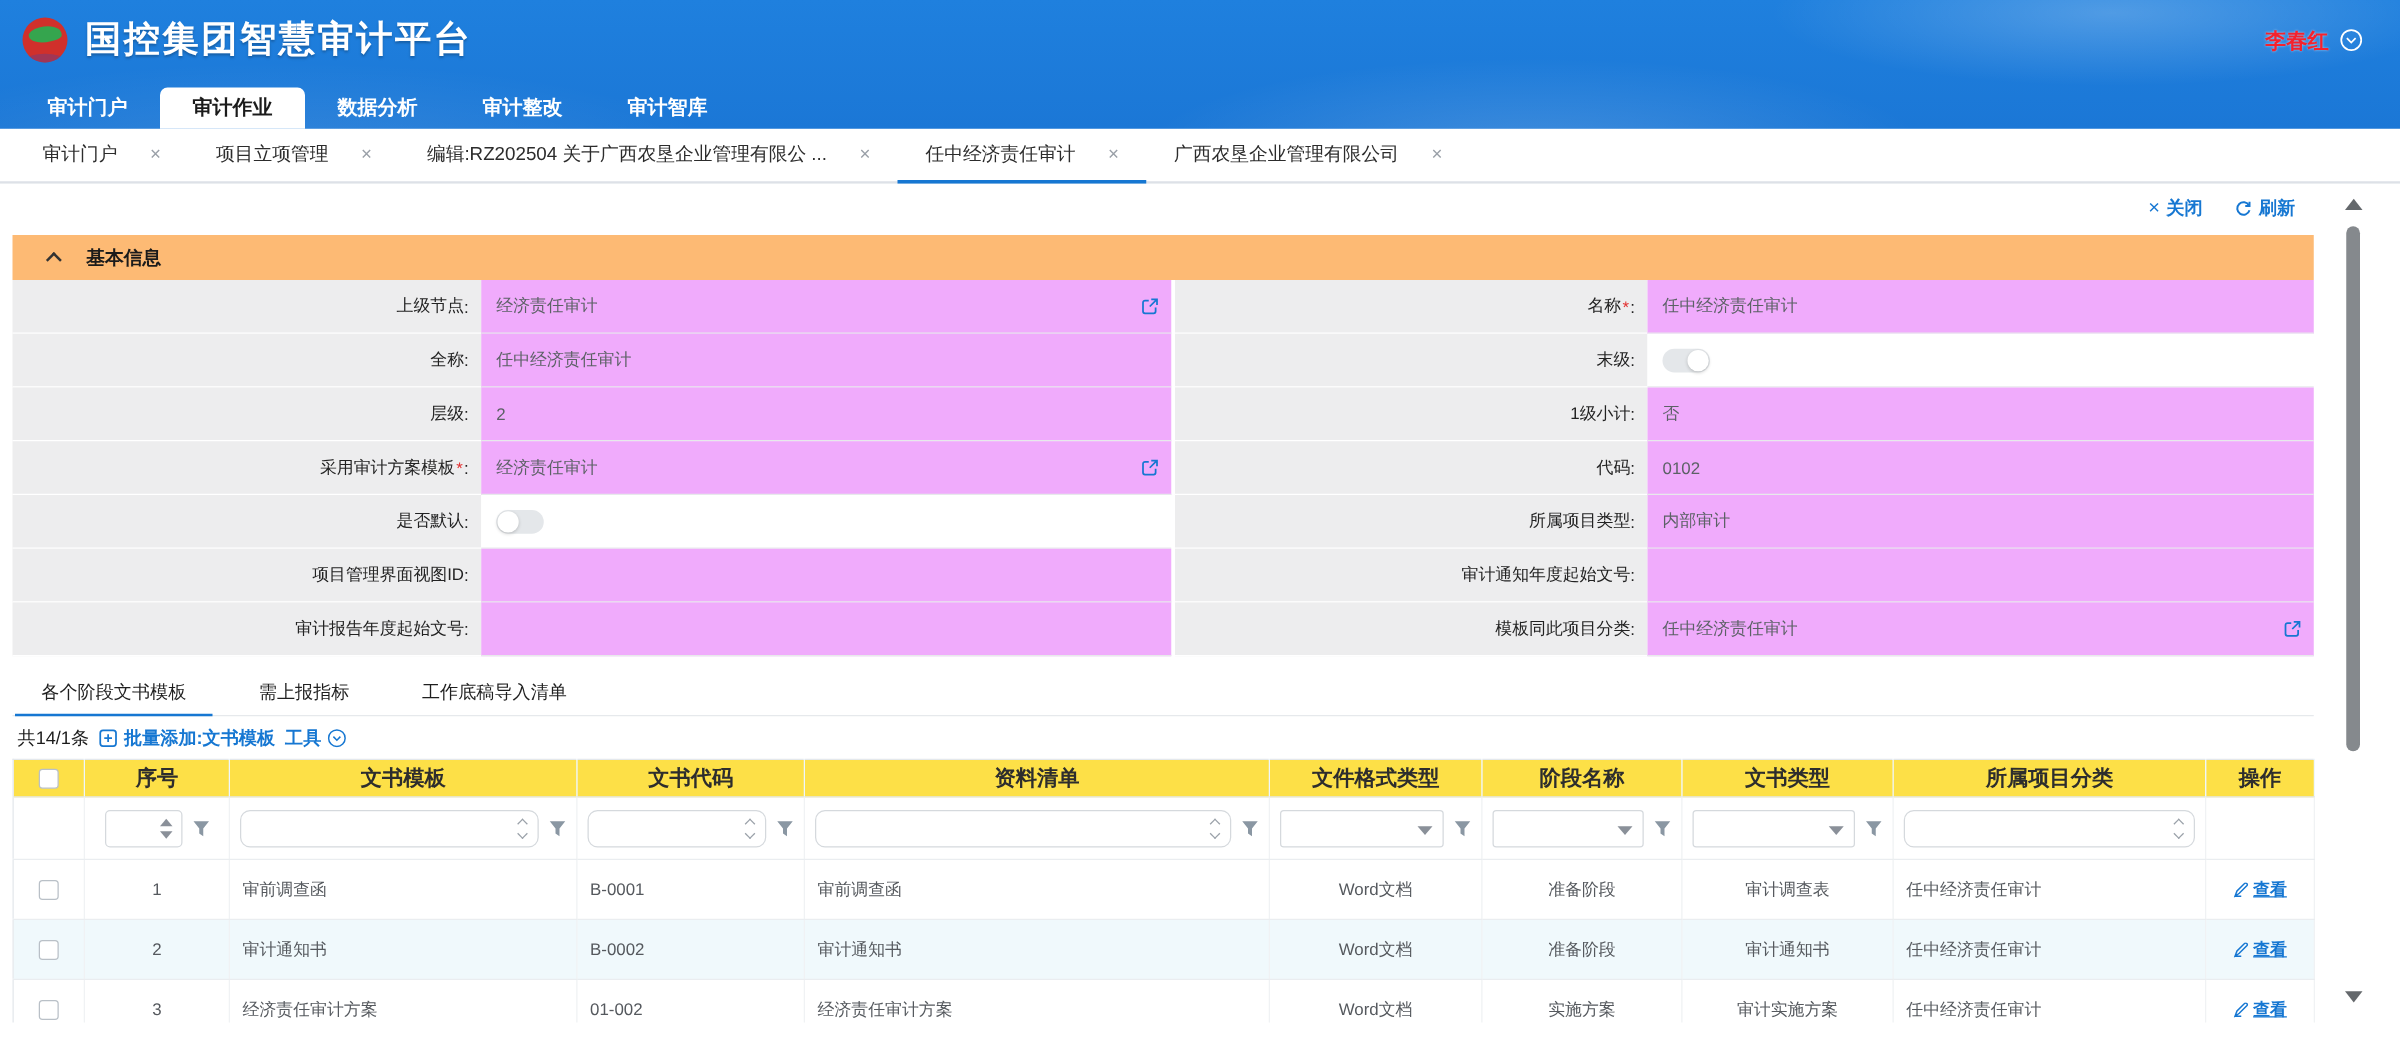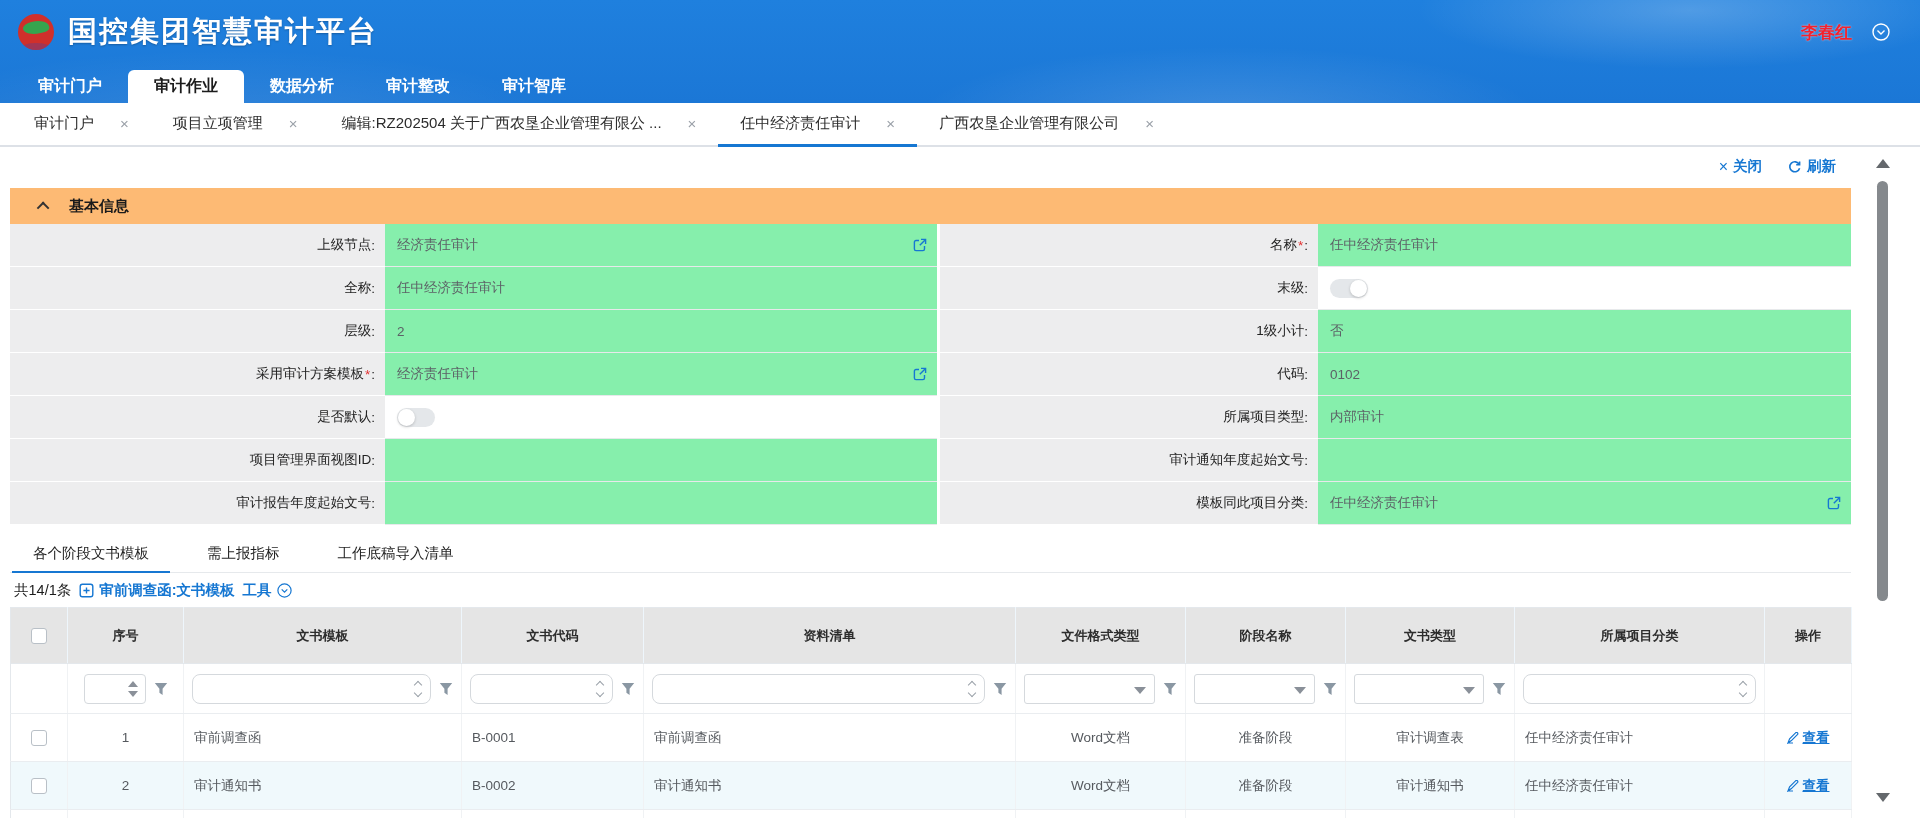--- a/index.html
+++ b/index.html
@@ -16,21 +16,21 @@
       radial-gradient(ellipse 600px 140px at 12% 130%, rgba(255,255,255,.12), transparent 60%),
       linear-gradient(180deg,#1f80de,#1b77d6); }
   .brand-row { height:64px; display:flex; align-items:center; padding:0 30px 0 18px; }
   .logo { width:36px; height:36px; border-radius:50%; background:#d0302b; position:relative; overflow:hidden; flex:none; }
   .logo::before { content:""; position:absolute; left:5px; top:7px; width:26px; height:13px;
     background:#35a54e; border-radius:60% 100% 40% 100%; transform:rotate(-14deg); }
   .logo::after { content:""; position:absolute; left:3px; bottom:-3px; width:30px; height:10px;
     background:rgba(120,60,120,.55); border-radius:50%; }
   .app-title { font-size:29px; font-weight:bold; letter-spacing:2px; margin-left:14px;
     text-shadow:0 1px 2px rgba(0,0,0,.25); }
-  .user-area { margin-left:auto; display:flex; align-items:center; gap:20px; }
+  .user-area { margin-left:auto; display:flex; align-items:center; gap:9px; }
   .user-name { color:#f5222d; font-size:17px; font-weight:bold; text-shadow:0 0 2px rgba(255,255,255,.6); }
 
   .mainnav { height:39px; display:flex; align-items:flex-end; padding-left:12px; }
   .nav-item { height:33px; display:flex; align-items:center; padding:0 26px;
     font-size:16px; font-weight:bold; color:#fff; cursor:pointer; }
   .nav-item.active { background:#fff; color:#1b1b1b; border-radius:6px 6px 0 0; height:33px; }
 
   
   .tabstrip { height:44px; flex:none; background:#fff; display:flex; align-items:stretch;
     padding-left:12px; border-bottom:2px solid #dde1e7; }
@@ -53,21 +53,21 @@
     transform:rotate(45deg) translateY(2px); }
   .section-title { font-size:15px; font-weight:bold; color:#1b1b1b; }
 
   
   .form { width:100%; }
   .frow { display:flex; height:43px; }
   .lbl { background:#ededee; border-bottom:1px solid #fff; display:flex; align-items:center;
     justify-content:flex-end; padding-right:10px; font-size:13.5px; font-weight:normal; color:#222; }
   .lbl.l { width:375px; flex:none; } .lbl.r { width:378px; flex:none; }
   .req { color:#e23030; margin:0 1px; }
-  .val { background:#86efac; border-bottom:1px solid #e7e9eb; display:flex; align-items:center;
+  .val { background:#f0abfc; border-bottom:1px solid #e7e9eb; display:flex; align-items:center;
     padding:0 12px; font-size:13.5px; color:#5c6166; position:relative; }
   .val.l { width:552px; flex:none; } .val.r { flex:1; }
   .val.plain { background:#fff; }
   .gap { width:3px; flex:none; background:#fff; }
   .link-ic { position:absolute; right:10px; top:50%; transform:translateY(-50%); cursor:pointer; }
 
   .toggle { width:38px; height:19px; border-radius:10px; background:#e4e7ea; position:relative; cursor:pointer; }
   .toggle .knob { width:17px; height:17px; border-radius:50%; background:#fff; position:absolute; top:1px;
     box-shadow:0 1px 3px rgba(0,0,0,.2); }
   .toggle.on .knob { right:1px; } .toggle.off .knob { left:1px; }
@@ -80,21 +80,21 @@
   .subtab.active { border-bottom-color:#1677d2; }
 
   .list-toolbar { height:34px; display:flex; align-items:center; gap:8px; padding-left:4px; }
   .count { font-size:14.5px; color:#1b1b1b; }
   .tool-link { display:flex; align-items:center; gap:5px; color:#1677d2; font-size:14.5px;
     font-weight:bold; cursor:pointer; }
 
   
   table.grid { width:100%; border-collapse:collapse; table-layout:fixed;
     border:1px solid #e4e8ec; }
-  .grid th { background:#e5e5e5; height:56px; font-size:13px; color:#2d2d2d; font-weight:bold;
+  .grid th { background:#fde047; height:30px; font-size:17px; color:#2d2d2d; font-weight:bold;
     border-right:1px solid #eef6fc; border-bottom:1px solid #e4e8ec; text-align:center; }
   .grid td { height:48px; font-size:13.5px; color:#55595e; background:#fff;
     border-right:1px solid #f0f2f4; border-bottom:1px solid #eaedf0; padding:0 10px; }
   .grid tr.filter td { height:50px; padding:0 8px; }
   .grid tbody tr.data:nth-child(odd) td { background:#f0f9fc; }
   .c { text-align:center; }
   .chk { display:inline-block; width:16px; height:16px; border:1px solid #b9c0c7; border-radius:3px;
     background:#fff; vertical-align:middle; cursor:pointer; }
 
   
@@ -352,21 +352,21 @@
       <div class="subtab">工作底稿导入清单</div>
     </div>
 
     <div class="list-toolbar">
       <span class="count">共14/1条</span>
       <span class="tool-link">
         <svg width="15" height="15" viewBox="0 0 15 15">
           <rect x="1.2" y="1.2" width="12.6" height="12.6" rx="2.2" fill="none" stroke="#1677d2" stroke-width="1.4"></rect>
           <path d="M7.5 4.4 V10.6 M4.4 7.5 H10.6" stroke="#1677d2" stroke-width="1.4"></path>
         </svg>
-        <span>审前调查函:文书模板</span>
+        <span>批量添加:文书模板</span>
       </span>
       <span class="tool-link">
         <span>工具</span>
         <svg width="15" height="15" viewBox="0 0 15 15">
           <circle cx="7.5" cy="7.5" r="6.6" fill="none" stroke="#1677d2" stroke-width="1.2"></circle>
           <path d="M4.7 6.3 L7.5 9.2 L10.3 6.3" fill="none" stroke="#1677d2" stroke-width="1.2"></path>
         </svg>
       </span>
     </div>
 

